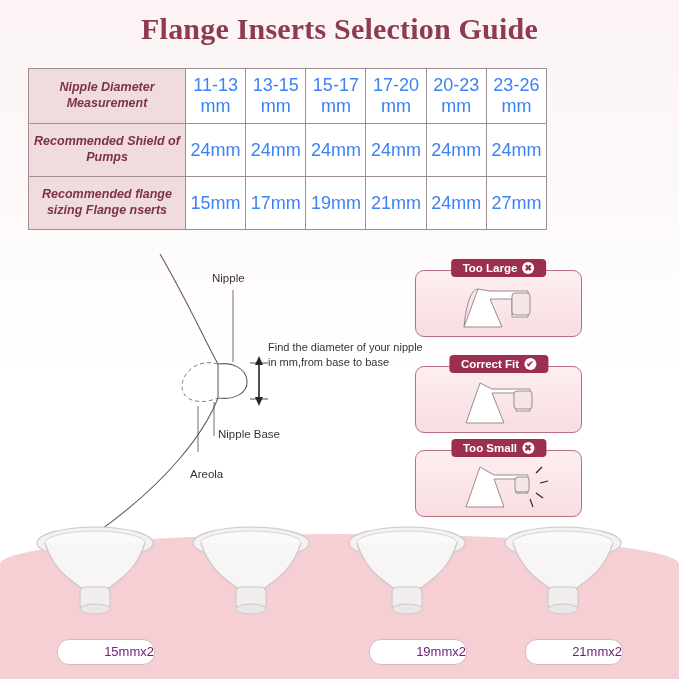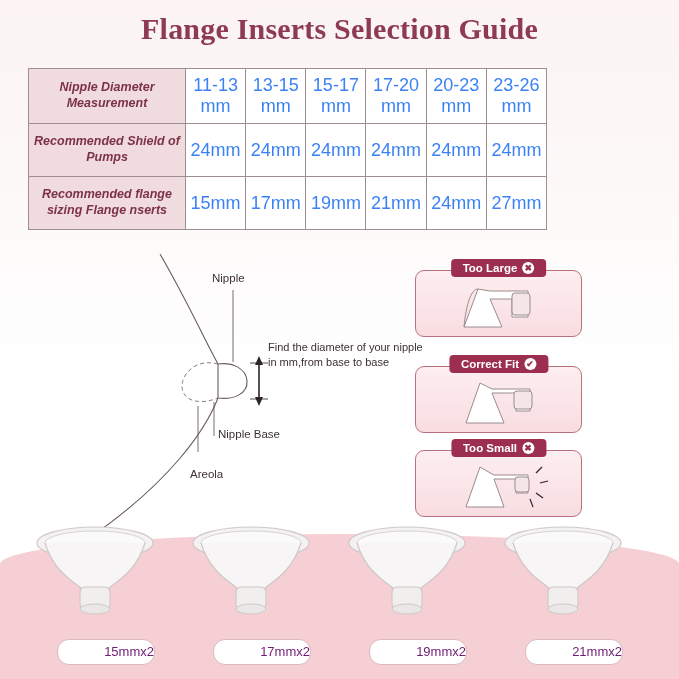--- a/index.html
+++ b/index.html
@@ -324,17 +324,16 @@
     <svg width="150" height="120">
       <ellipse cx="75" cy="36" rx="58" ry="16" fill="#f3f1f1" stroke="#cfc8c8" stroke-width="1.2"></ellipse>
       <ellipse cx="75" cy="36" rx="50" ry="12" fill="#fbfafa" stroke="#d9d3d3" stroke-width="1"></ellipse>
       <path d="M 25 36 C 34 66, 56 76, 62 82 L 88 82 C 94 76, 116 66, 125 36" fill="#f7f5f5" stroke="#cfc8c8" stroke-width="1.2"></path>
       <rect x="60" y="80" width="30" height="22" rx="5" fill="#f1eeee" stroke="#cfc8c8" stroke-width="1.2"></rect>
       <ellipse cx="75" cy="102" rx="15" ry="5" fill="#ebe7e7" stroke="#cfc8c8" stroke-width="1"></ellipse>
     </svg>
   </div>
 
   <div class="prod-label l1">15mmx2</div>
-  <div class="prod-label l2">17mmx2</div>
   <div class="prod-label l3">19mmx2</div>
   <div class="prod-label l4">21mmx2</div>
 
 </div>
 
 </body></html>

